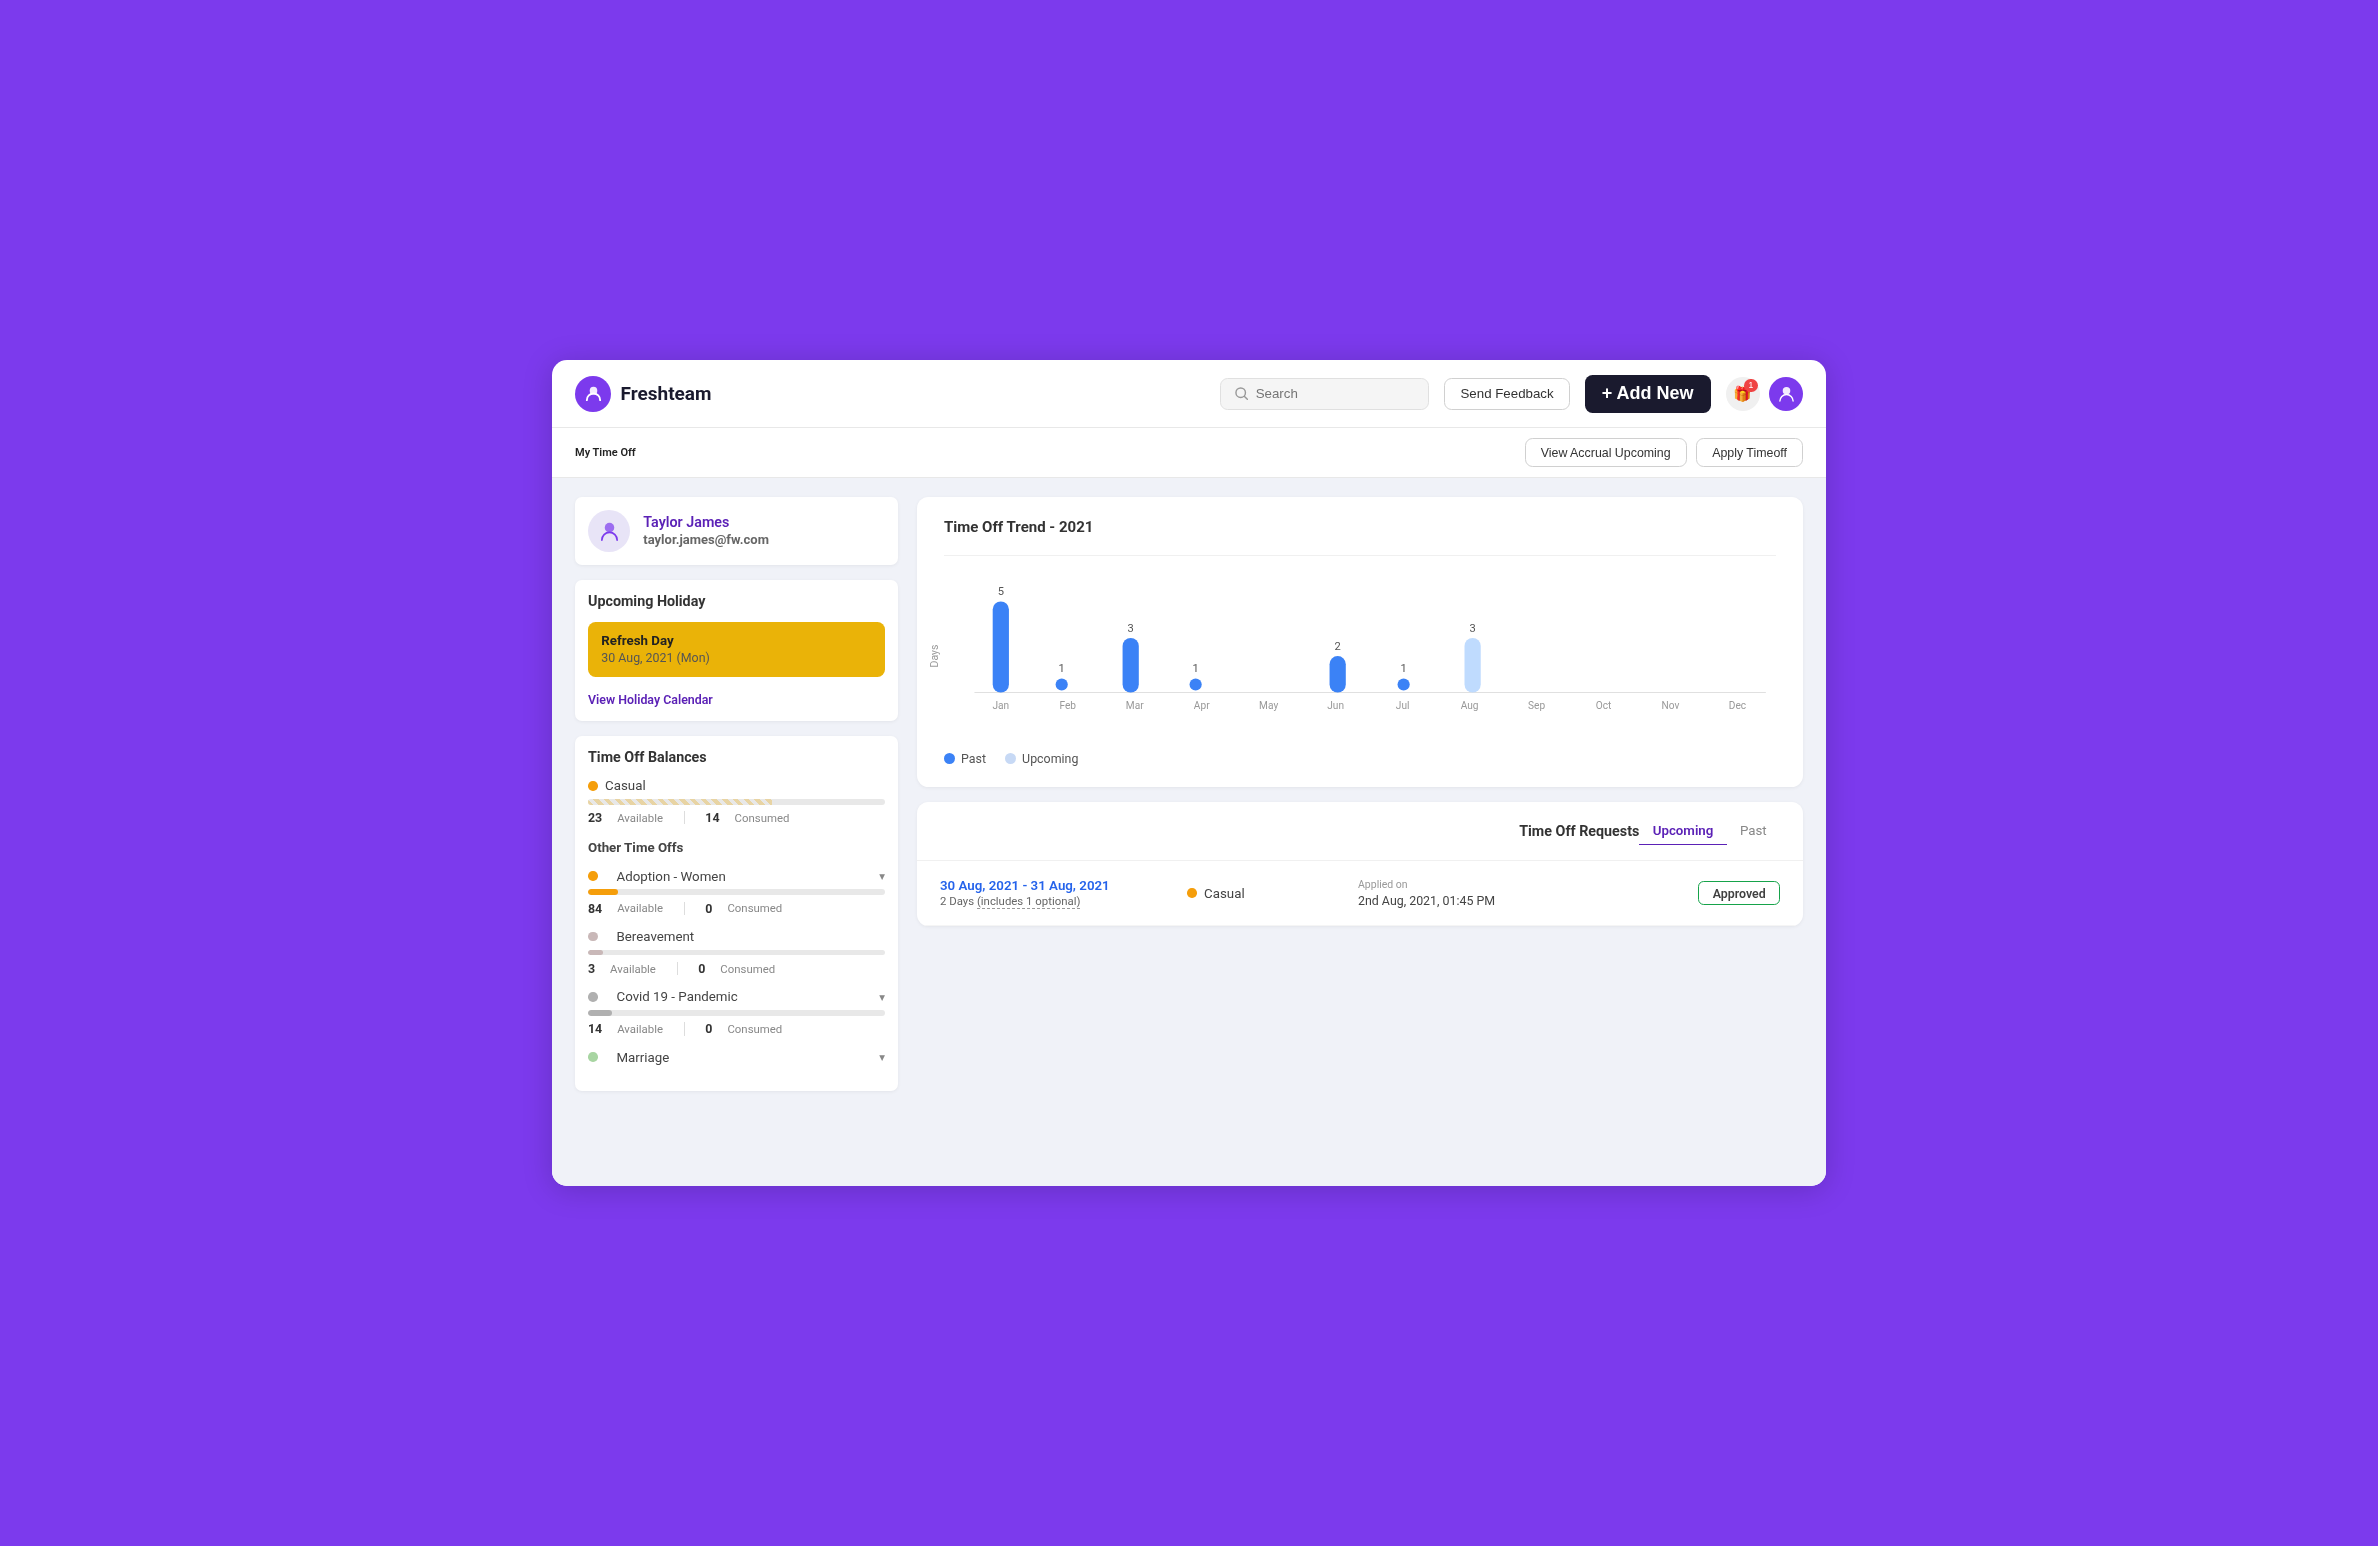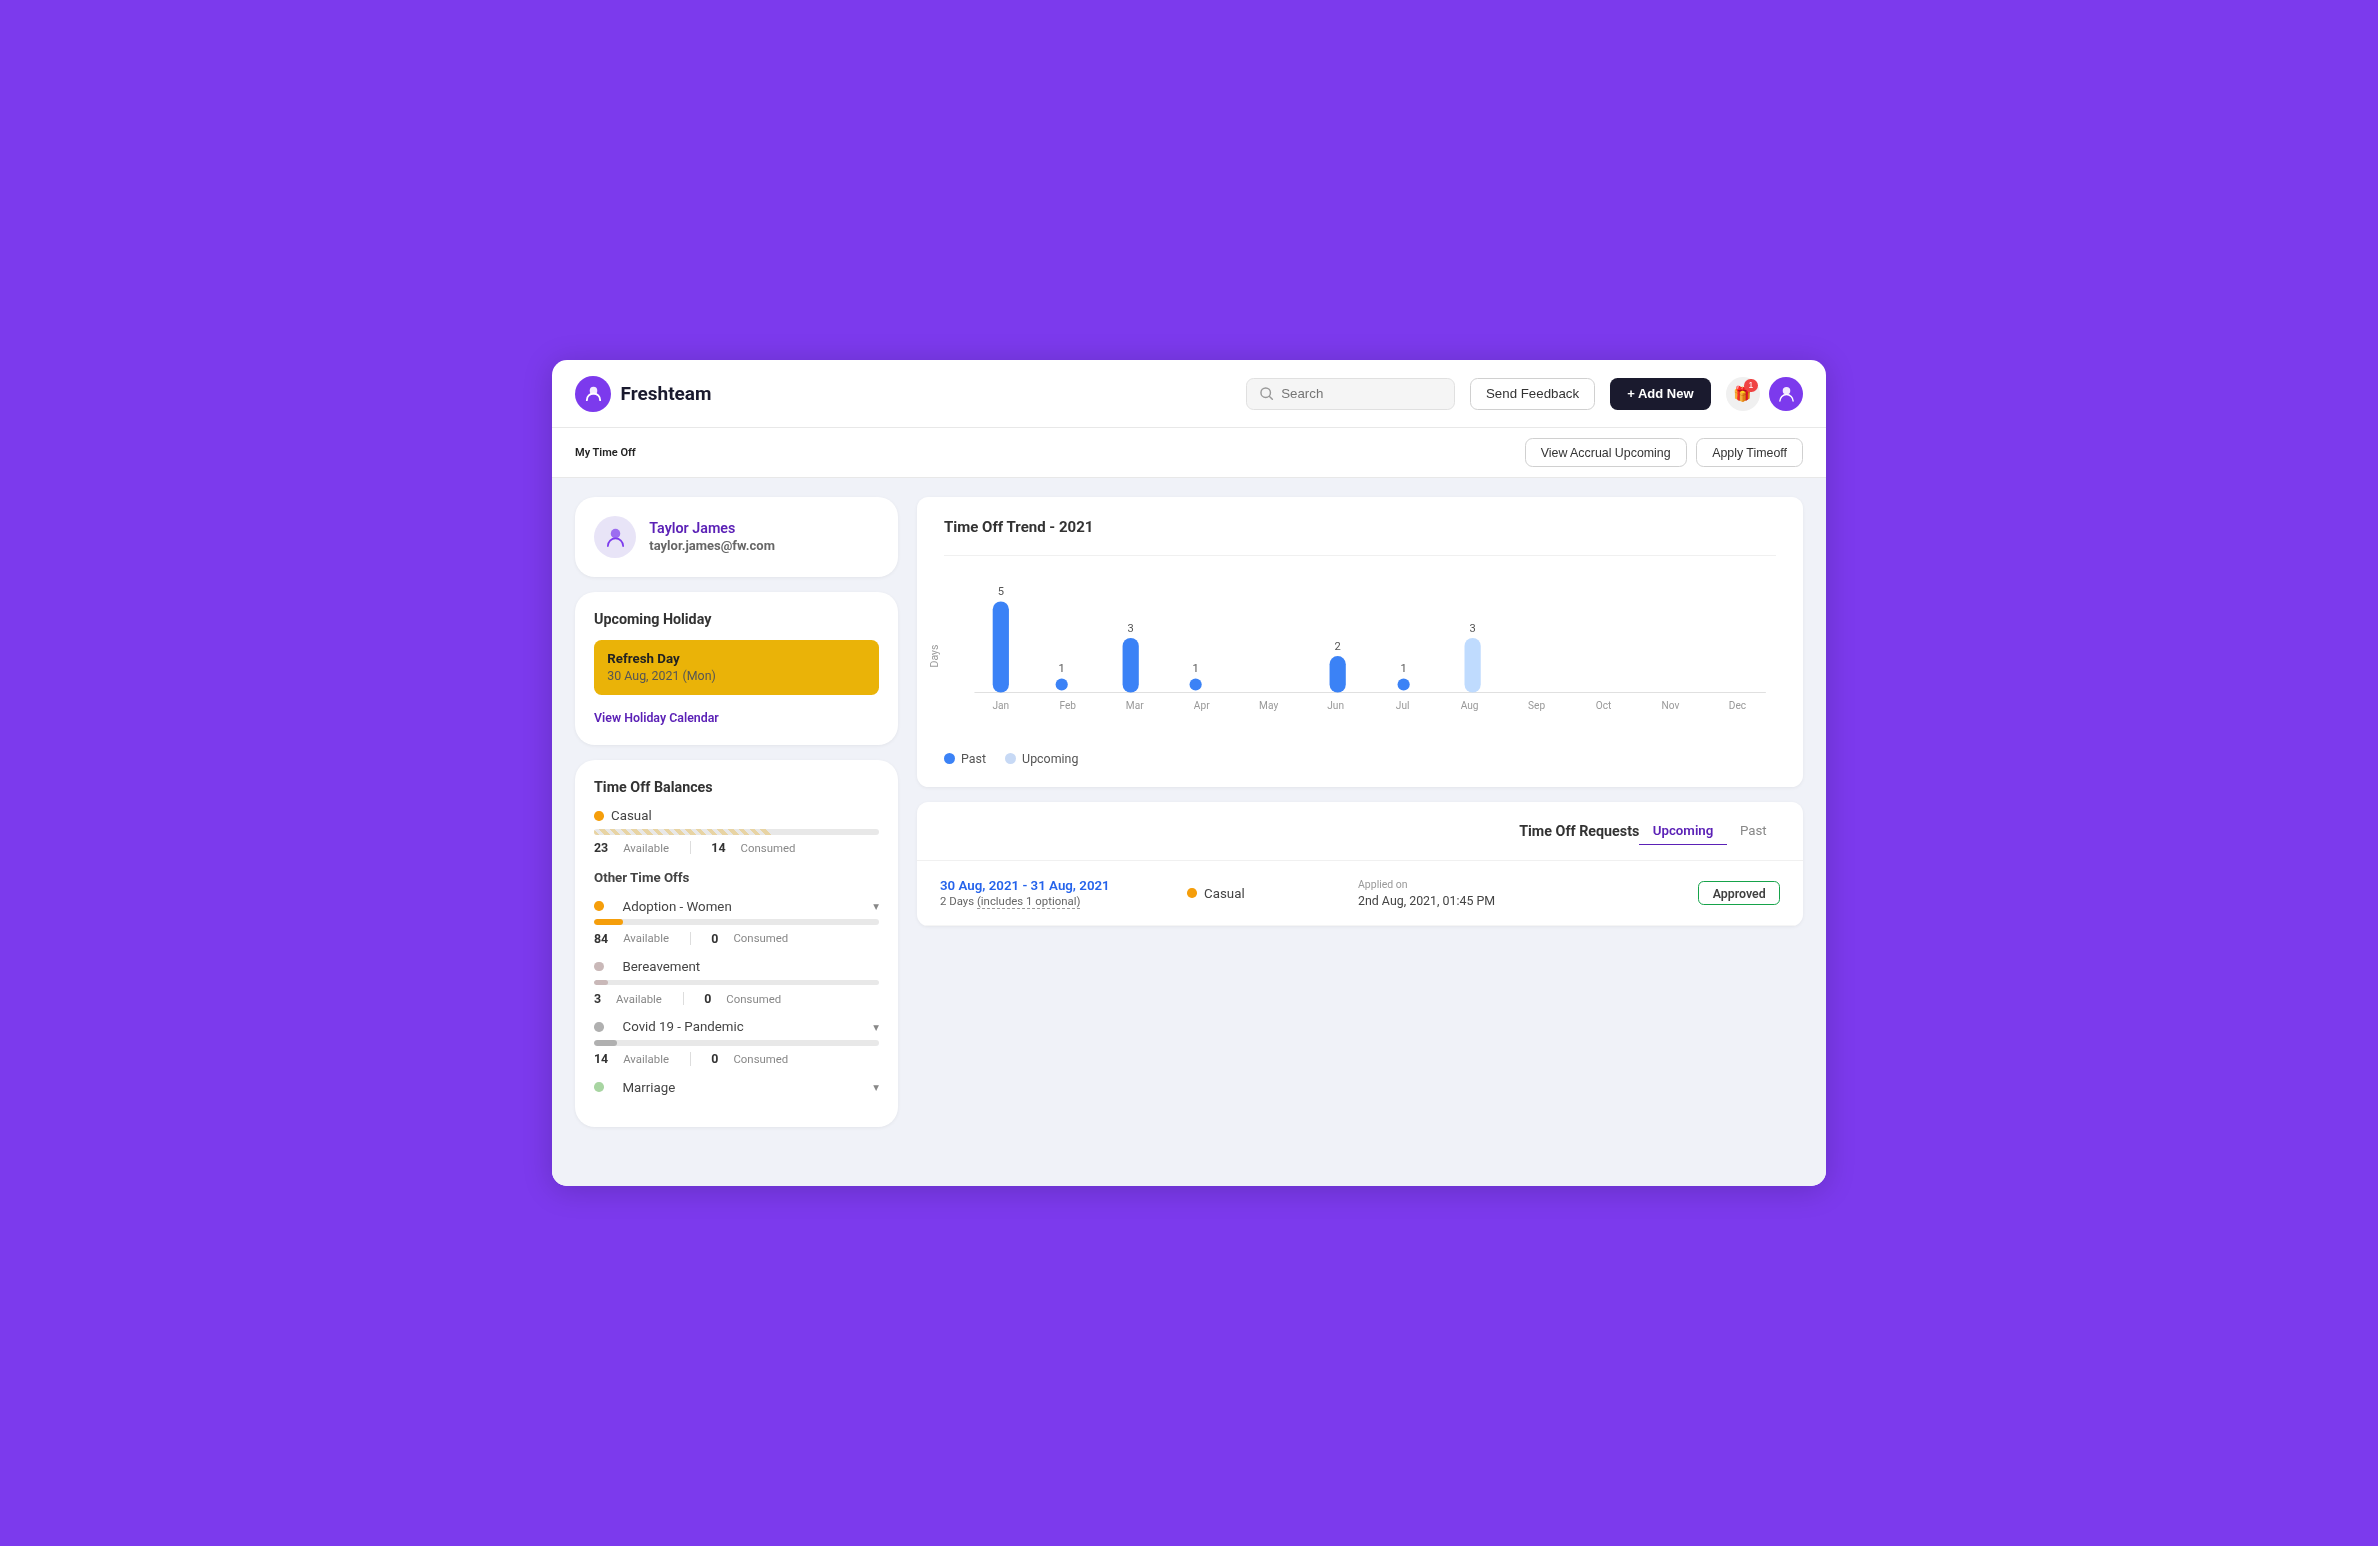--- a/index.html
+++ b/index.html
@@ -79,21 +79,21 @@
       font-size: 13.3px;
       cursor: pointer;
       color: #333;
     }
     .add-new-btn {
       background: #1a1a2e;
       color: #fff;
       border: none;
       border-radius: 7.6px;
       padding: 8.6px 17px;
-      font-size: 13px;
+      font-size: 18px;
       font-weight: 600;
       cursor: pointer;
       display: flex;
       align-items: center;
       gap: 5.7px;
     }
     .header-icons {
       display: flex;
       align-items: center;
       gap: 9.5px;
@@ -176,22 +176,22 @@
     
     .left-panel {
       width: 323px;
       flex-shrink: 0;
       display: flex;
       flex-direction: column;
       gap: 15px;
     }
     .card {
       background: #fff;
-      border-radius: 20px;
-      padding: 19px;
+      border-radius: 7px;
+      padding: 13px;
       box-shadow: 0 1px 3.8px rgba(0,0,0,0.06);
     }
     .user-card {
       display: flex;
       align-items: center;
       gap: 13.3px;
     }
     .user-avatar {
       width: 42px;
       height: 42px;

